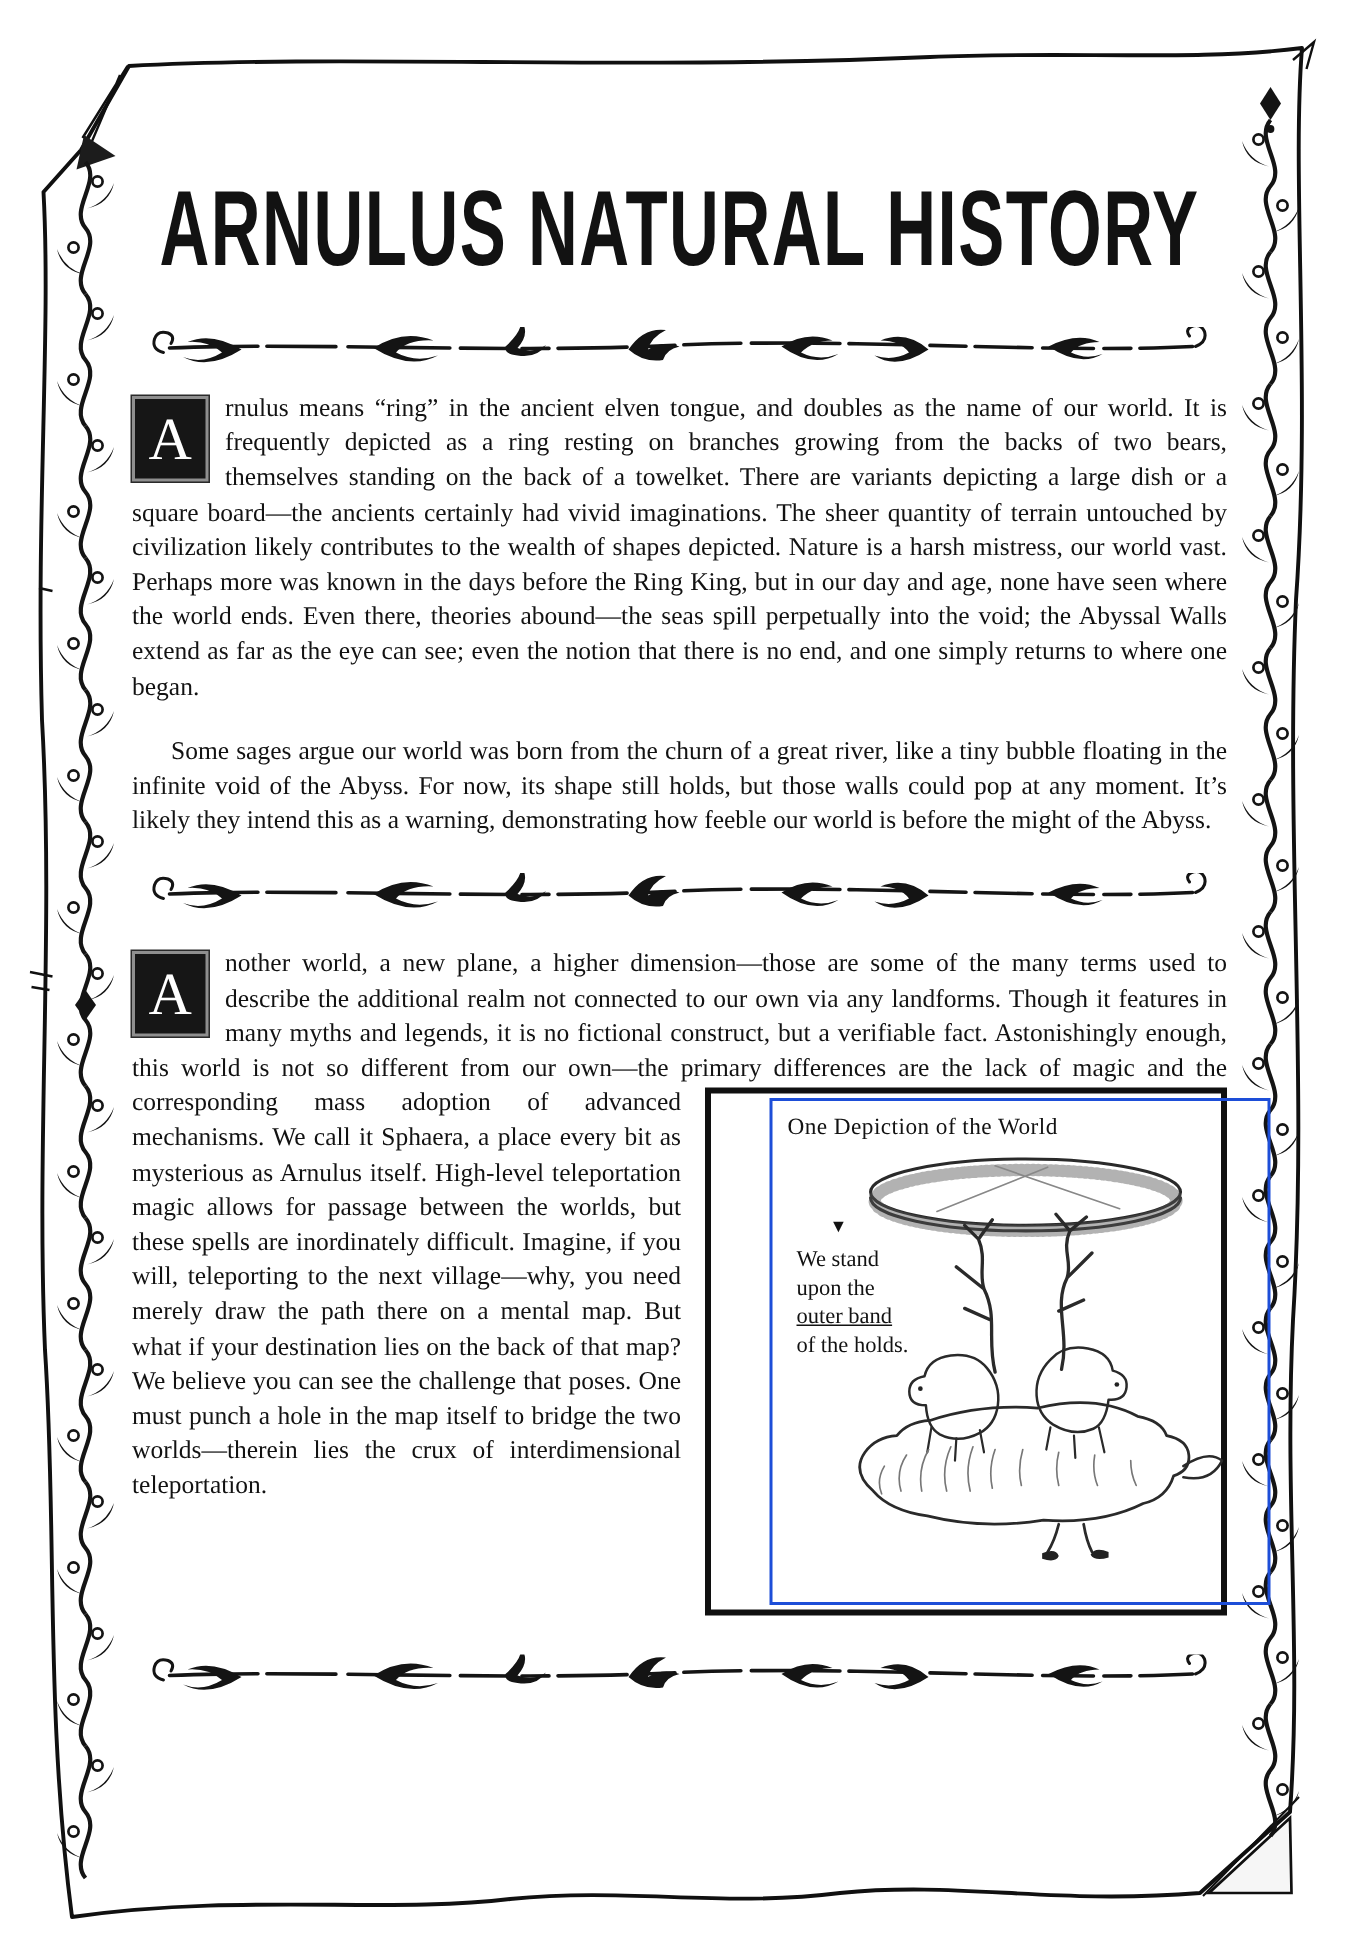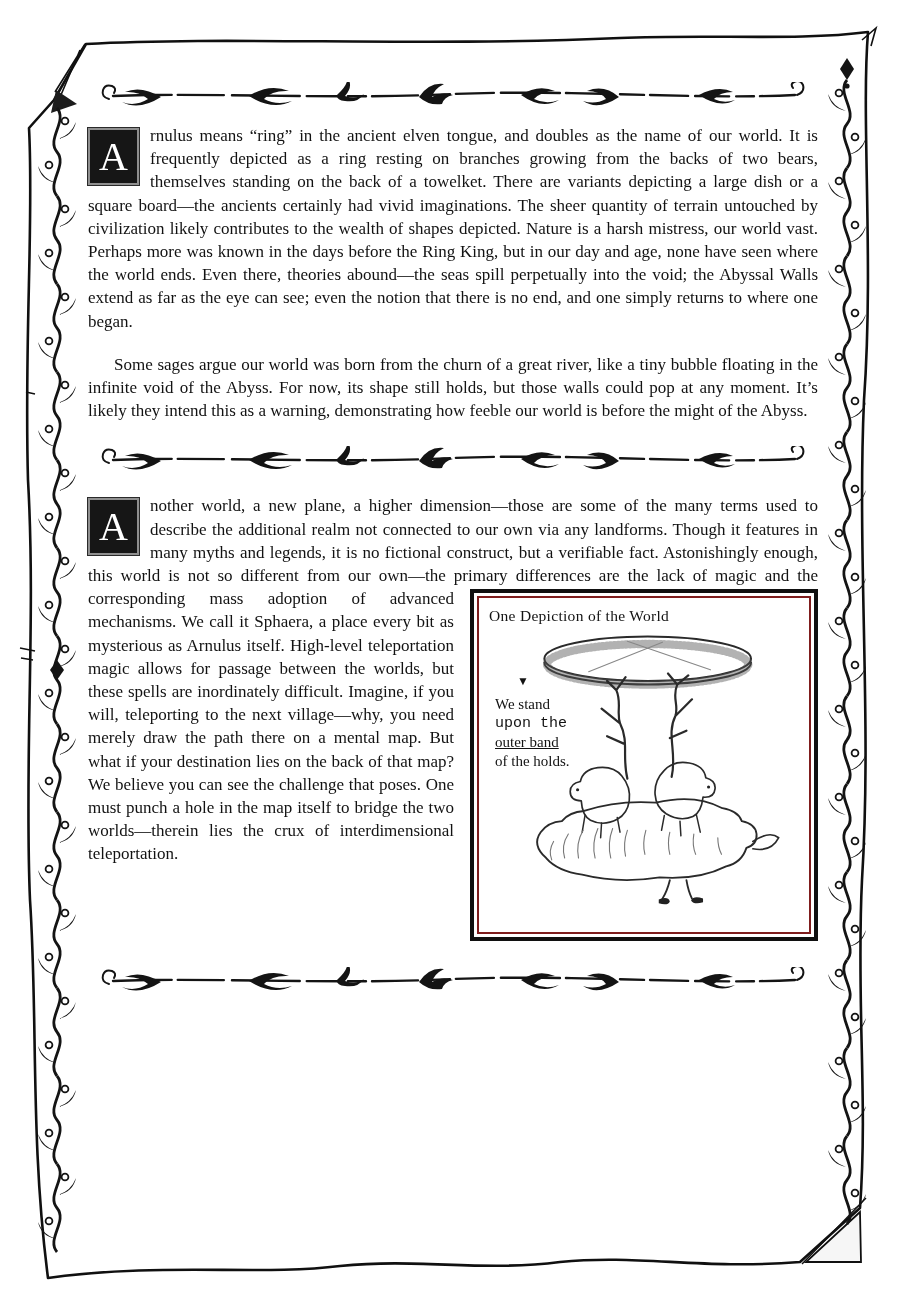--- a/index.html
+++ b/index.html
@@ -33,21 +33,21 @@
     color:#ffffff;font-size:40px;font-family:"Liberation Serif", serif;
   }
   
   .figure{
     float:right;width:348px;height:352px;margin:2px 0 6px 16px;
     border:4px solid #101010;padding:3px;box-sizing:border-box;
     background:#fff;position:relative;
   }
   .figure-inner{
     position:relative;width:100%;height:100%;box-sizing:border-box;
-    border:2px solid #7f1d1d;overflow:hidden;
+    border:2px solid #1d4ed8;overflow:hidden;margin-left:36px;
   }
   .figure-caption{
     position:absolute;left:10px;top:6px;font-size:15.5px;z-index:3;
     letter-spacing:.3px;
   }
   .illus{position:absolute;left:0;top:22px;width:100%;height:286px;z-index:1;}
   .fig-label{position:absolute;z-index:3;font-size:15px;line-height:19px;}
   .label-left{left:16px;top:74px;}
   .label-left .marker{display:block;margin:0 0 4px 22px;font-size:12px;}
   .label-right{right:12px;bottom:12px;}
@@ -136,20 +136,23 @@
       <use href="#vseg" y="880"></use>
       <use href="#vseg" y="968"></use>
     <use href="#vseg" y="1056"></use>
   </g>
   <path d="M847,58 l7,11 -7,11 -7,-11 z" fill="#141414"></path>
   <circle cx="847" cy="86" r="2.6" fill="#141414"></circle>
 </svg>
 
 <div class="content">
 
+  <div class="title-wrap">
+    <div class="page-title">ARNULUS NATURAL HISTORY</div>
+  </div>
 
   <svg class="divider">
       <use href="#flourish"></use>
     </svg>
 
   <p class="body first">
     <span class="dropcap">A</span>
     <span>rnulus means “ring” in the ancient elven tongue, and doubles as the name of our world. It is frequently depicted as a ring resting on branches growing from the backs of two bears, themselves standing on the back of a towelket. There are variants depicting a large dish or a square board—the ancients certainly had vivid imaginations. The sheer quantity of terrain untouched by civilization likely contributes to the wealth of shapes depicted. Nature is a harsh mistress, our world vast. Perhaps more was known in the days before the Ring King, but in our day and age, none have seen where the world ends. Even there, theories abound—the seas spill perpetually into the void; the Abyssal Walls extend as far as the eye can see; even the notion that there is no end, and one simply returns to where one began.</span>
   </p>
   <p class="body indent">
@@ -187,21 +190,21 @@
               <path d="M70,240 q-6,10 -2,20 M86,232 q-8,12 -4,26 M102,228 q-8,14 -5,30 M118,226 q-7,16 -3,32 M134,226 q-6,16 -2,32 M150,228 q-5,14 -2,28 M170,228 q-4,14 -1,26 M196,230 q-3,12 0,24 M222,232 q-2,12 2,22 M248,236 q0,10 4,18" stroke="#777" stroke-width="1.2"></path>
               <path d="M286,240 q18,-12 28,-4 q-8,16 -28,12" stroke-width="1.8"></path>
               <path d="M196,282 q-3,12 -8,20 M214,282 q2,12 6,20" stroke-width="2"></path>
               <path d="M184,303 q10,-4 12,2 q-2,5 -12,2 z M232,302 q-10,-4 -13,2 q3,5 13,2 z" fill="#222" stroke="none"></path>
             </g>
           </svg>
 
           <span class="fig-label label-left" style="display:block;">
             <span class="marker">▼</span>
             <span style="display:block;">We stand</span>
-            <span style="display:block;font-family:Liberation Mono, monospace;">upon the</span>
+            <span style="display:block;">upon the</span>
             <span style="display:block;text-decoration:underline;">outer band</span>
             <span style="display:block;">of the holds.</span>
           </span>
 
         </span>
       </span>
 
       <span>adoption of advanced mechanisms. We call it Sphaera, a place every bit as mysterious as Arnulus itself. High-level teleportation magic allows for passage between the worlds, but these spells are inordinately difficult. Imagine, if you will, teleporting to the next village—why, you need merely draw the path there on a mental map. But what if your destination lies on the back of that map? We believe you can see the challenge that poses. One must punch a hole in the map itself to bridge the two worlds—therein lies the crux of interdimensional teleportation.</span>
     </p>
   </div>

